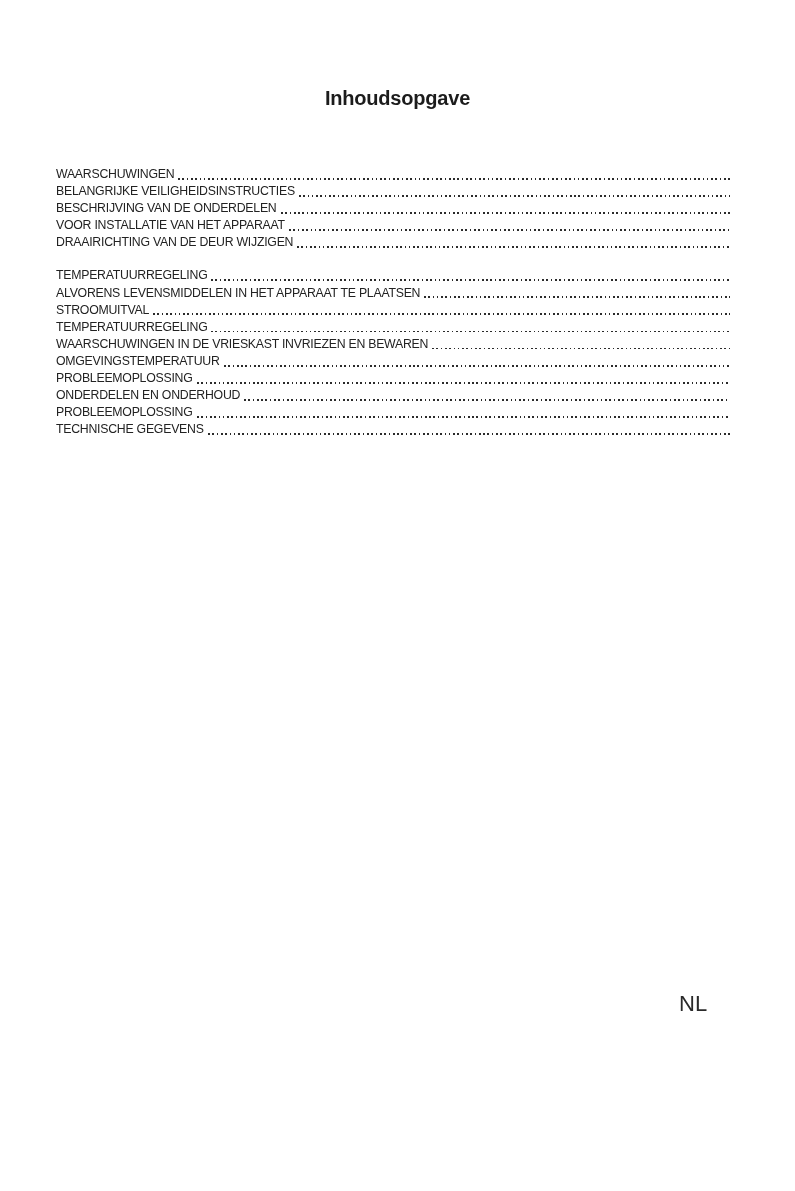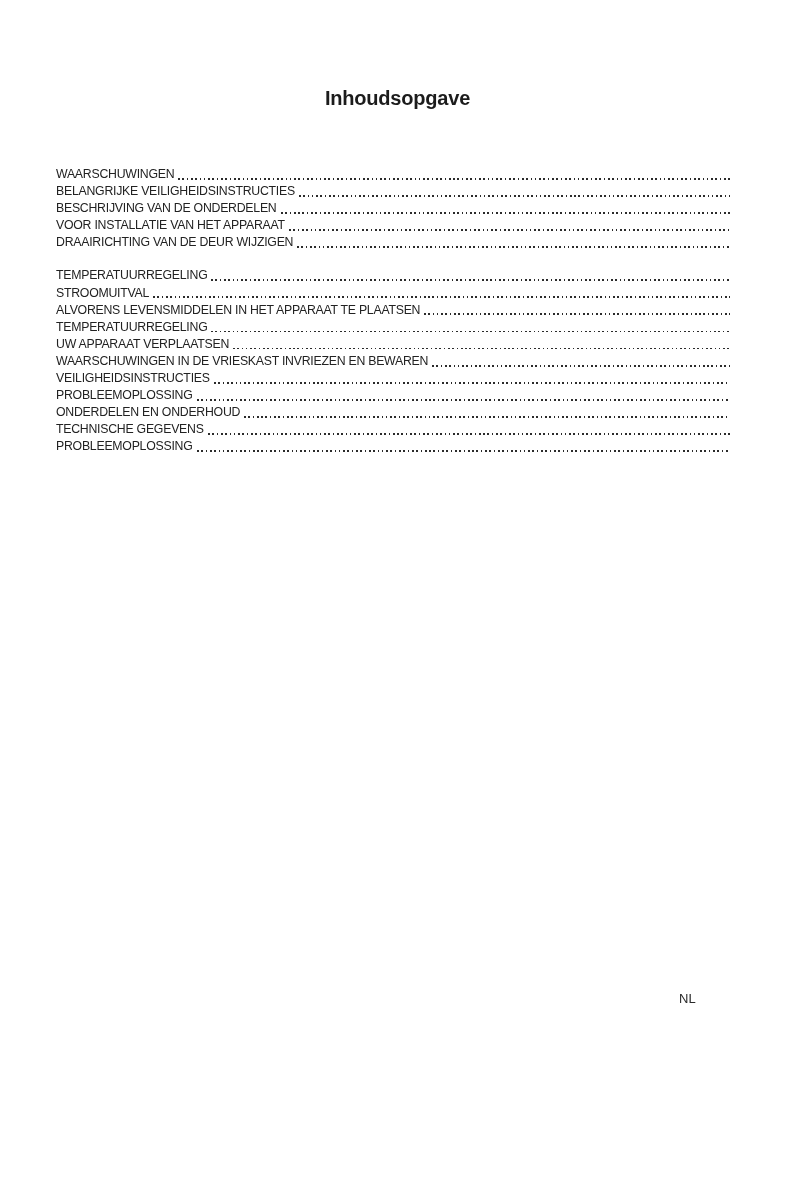--- a/index.html
+++ b/index.html
@@ -56,21 +56,21 @@
     background-image: repeating-linear-gradient(
       to right,
       #2b2b2b 0px, #2b2b2b 1.6px,
       transparent 1.6px, transparent 4.3px
     );
   }
   .lang-mark {
     position: absolute;
     top: 991px;
     left: 679px;
-    font-size: 13px;
+    font-size: 22px;
     color: #2a2a2a;
   }
 </style>
 </head>
 <body>
 
 <div class="page">
 
   <div class="doc-title">Inhoudsopgave</div>
 
@@ -100,57 +100,53 @@
     </div>
 
     <div class="toc-gap"></div>
 
     <div>
       <div class="toc-row">
         <span class="toc-label">TEMPERATUURREGELING</span>
         <span class="toc-leader"></span>
       </div>
       <div class="toc-row">
-        <span class="toc-label">STROOMUITVAL</span>
+        <span class="toc-label">ALVORENS LEVENSMIDDELEN IN HET APPARAAT TE PLAATSEN</span>
         <span class="toc-leader"></span>
       </div>
       <div class="toc-row">
-        <span class="toc-label">ALVORENS LEVENSMIDDELEN IN HET APPARAAT TE PLAATSEN</span>
+        <span class="toc-label">STROOMUITVAL</span>
         <span class="toc-leader"></span>
       </div>
       <div class="toc-row">
         <span class="toc-label">TEMPERATUURREGELING</span>
         <span class="toc-leader"></span>
       </div>
       <div class="toc-row">
-        <span class="toc-label">UW APPARAAT VERPLAATSEN</span>
-        <span class="toc-leader"></span>
-      </div>
-      <div class="toc-row">
         <span class="toc-label">WAARSCHUWINGEN IN DE VRIESKAST INVRIEZEN EN BEWAREN</span>
         <span class="toc-leader"></span>
       </div>
       <div class="toc-row">
-        <span class="toc-label">VEILIGHEIDSINSTRUCTIES</span>
+        <span class="toc-label">OMGEVINGSTEMPERATUUR</span>
         <span class="toc-leader"></span>
       </div>
       <div class="toc-row">
         <span class="toc-label">PROBLEEMOPLOSSING</span>
         <span class="toc-leader"></span>
       </div>
       <div class="toc-row">
         <span class="toc-label">ONDERDELEN EN ONDERHOUD</span>
         <span class="toc-leader"></span>
       </div>
       <div class="toc-row">
-        <span class="toc-label">TECHNISCHE GEGEVENS</span>
+        <span class="toc-label">PROBLEEMOPLOSSING</span>
         <span class="toc-leader"></span>
       </div>
       <div class="toc-row">
-        <span class="toc-label">PROBLEEMOPLOSSING</span>
+        <span class="toc-label">TECHNISCHE GEGEVENS</span>
         <span class="toc-leader"></span>
       </div>
     </div>
 
   </div>
 
   <div class="lang-mark">NL</div>
 
 </div>
 

